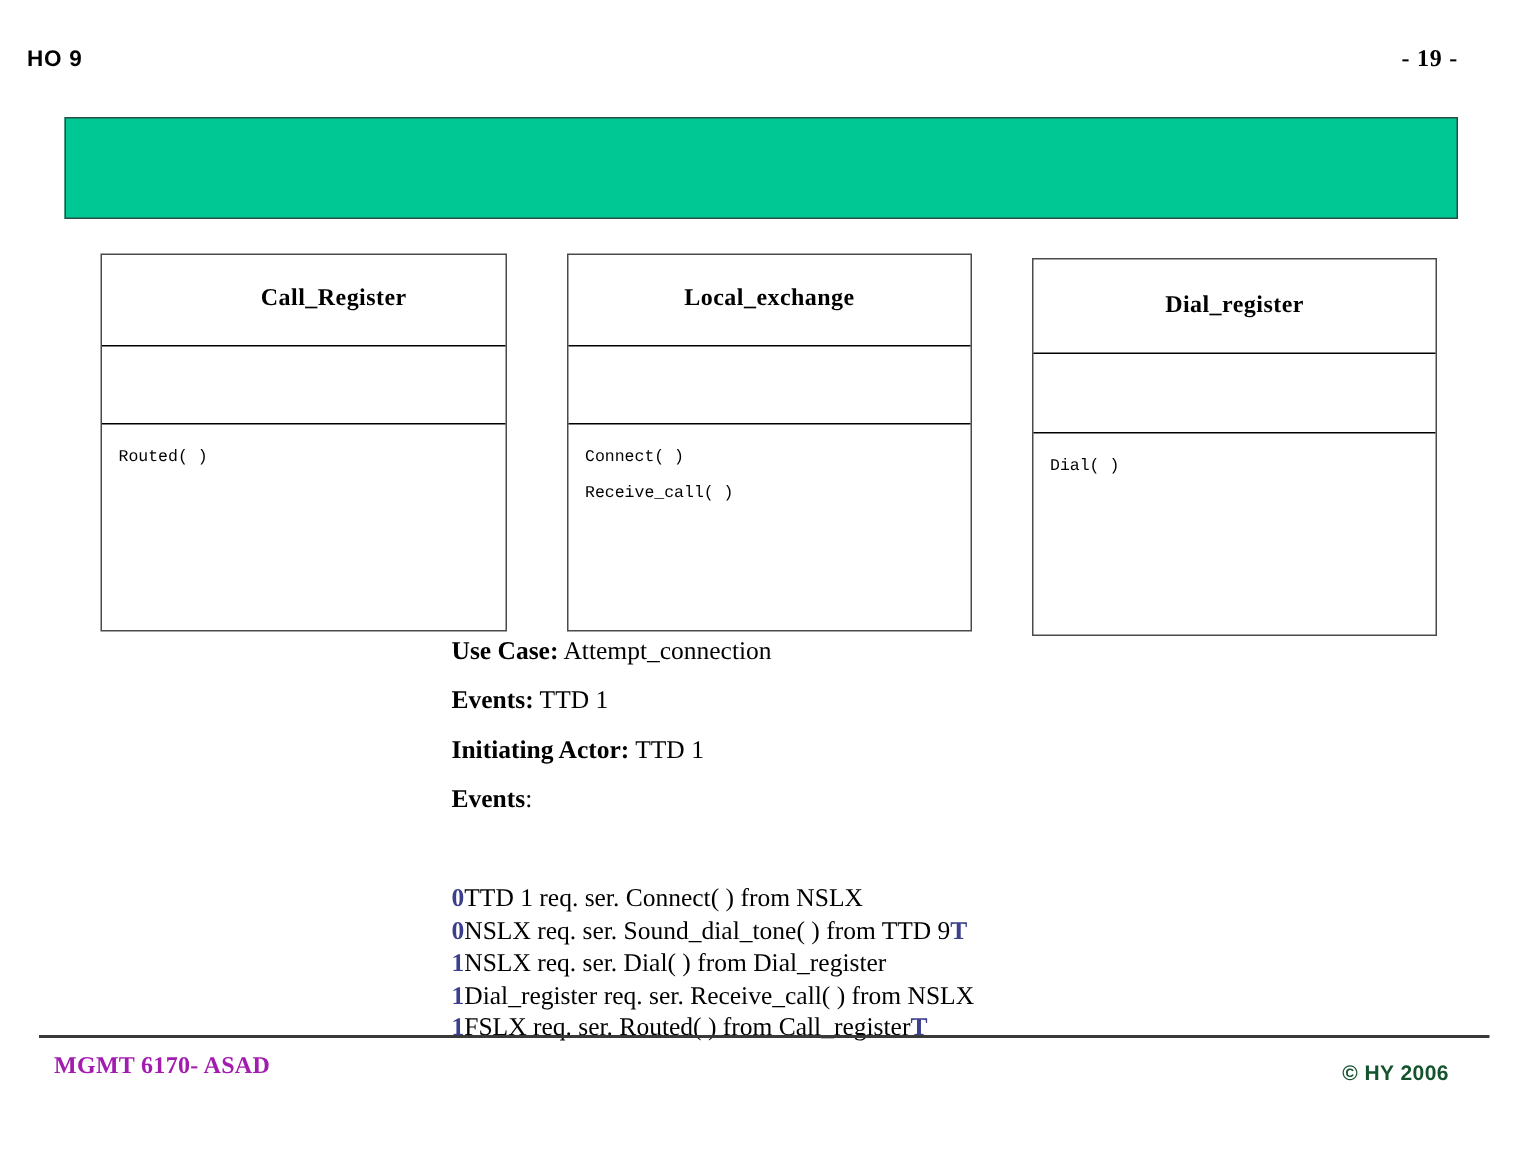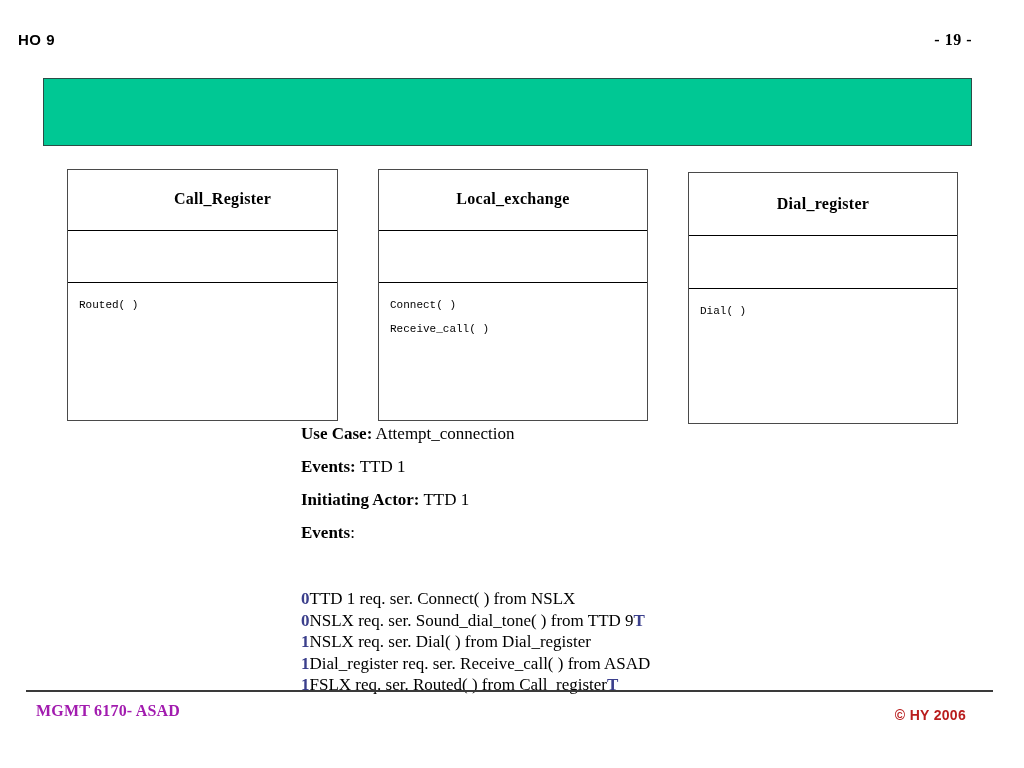--- a/index.html
+++ b/index.html
@@ -172,21 +172,21 @@
     letter-spacing: 0.2px;
   }
 
   .footer-right {
     position: absolute;
     right: 58px;
     top: 707px;
     font-family: "Liberation Sans", sans-serif;
     font-weight: bold;
     font-size: 14px;
-    color: #b91c1c;
+    color: #14532d;
     letter-spacing: 0.3px;
   }
 </style>
 </head>
 <body>
 
 <div class="slide">
 
   <div class="ho-label">HO  9</div>
   <div class="page-number">- 19 -</div>
@@ -236,21 +236,21 @@
     <div class="ev-line">
       <span class="ev-num" style="color: rgb(59, 63, 140);">0</span><span>TTD 1 req. ser. Connect( ) from NSLX</span><span class="ev-tail" style="color: rgb(59, 63, 140);"></span>
     </div>
     <div class="ev-line">
       <span class="ev-num" style="color: rgb(59, 63, 140);">0</span><span>NSLX req. ser. Sound_dial_tone( ) from TTD 9</span><span class="ev-tail" style="color: rgb(59, 63, 140);">T</span>
     </div>
     <div class="ev-line">
       <span class="ev-num" style="color: rgb(59, 63, 140);">1</span><span>NSLX req. ser. Dial( ) from Dial_register</span><span class="ev-tail" style="color: rgb(59, 63, 140);"></span>
     </div>
     <div class="ev-line">
-      <span class="ev-num" style="color: rgb(59, 63, 140);">1</span><span>Dial_register req. ser. Receive_call( ) from ASAD</span><span class="ev-tail" style="color: rgb(59, 63, 140);"></span>
+      <span class="ev-num" style="color: rgb(59, 63, 140);">1</span><span>Dial_register req. ser. Receive_call( ) from NSLX</span><span class="ev-tail" style="color: rgb(59, 63, 140);"></span>
     </div>
     <div class="ev-line">
       <span class="ev-num" style="color: rgb(59, 63, 140);">1</span><span>FSLX  req. ser. Routed( ) from Call_register</span><span class="ev-tail" style="color: rgb(59, 63, 140);">T</span>
     </div>
   </div>
 
   <div class="footer-rule"></div>
   <div class="footer-left">MGMT 6170- ASAD</div>
   <div class="footer-right">© HY  2006</div>
 

